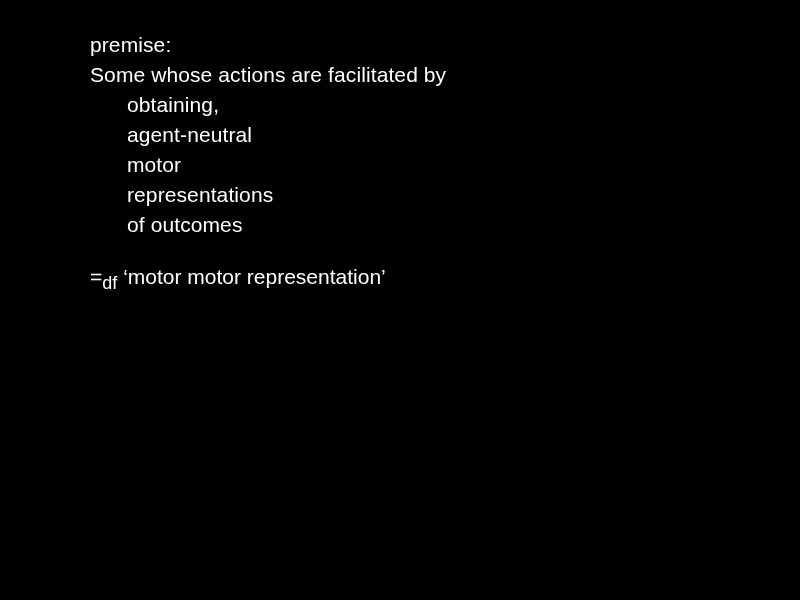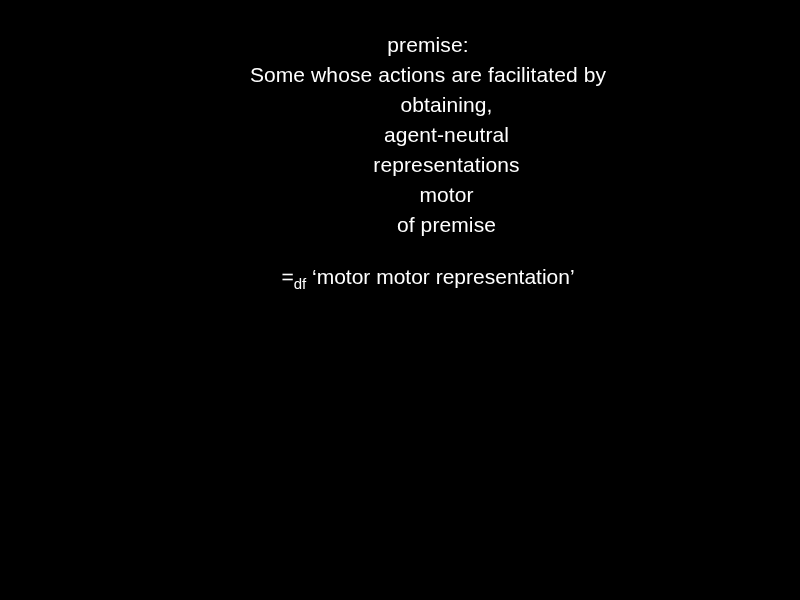--- a/index.html
+++ b/index.html
@@ -11,57 +11,56 @@
     position: relative;
     width: 800px;
     height: 600px;
     background: #000000;
     overflow: hidden;
     font-family: "Liberation Sans", sans-serif;
     color: #ffffff;
   }
   .content {
     position: absolute;
-    left: 98px;
+    left: 90px;
     top: 30px;
     width: 660px;
-    text-align: center;
   }
   .line {
     font-size: 21px;
     line-height: 30px;
     color: #ffffff;
     white-space: pre;
     letter-spacing: 0.1px;
   }
   .indent {
     padding-left: 37px;
   }
   .definition {
     margin-top: 22px;
     font-size: 21px;
     line-height: 30px;
     color: #ffffff;
     white-space: pre;
   }
   .definition .sub {
-    font-size: 15px;
+    font-size: 18px;
     vertical-align: sub;
   }
 </style>
 </head>
 <body>
 
 <div class="slide">
   <div class="content">
 
     <div class="line">premise:</div>
     <div class="line">Some whose actions are facilitated by</div>
     <div class="line indent">obtaining,</div>
     <div class="line indent">agent-neutral</div>
+    <div class="line indent">motor</div>
     <div class="line indent">representations</div>
-    <div class="line indent">motor</div>
-    <div class="line indent">of premise</div>
+    <div class="line indent">of outcomes</div>
 
     <div class="definition"><span>=</span><span class="sub">df</span> <span>‘motor motor representation’</span></div>
 
   </div>
 </div>
 
 </body></html>

